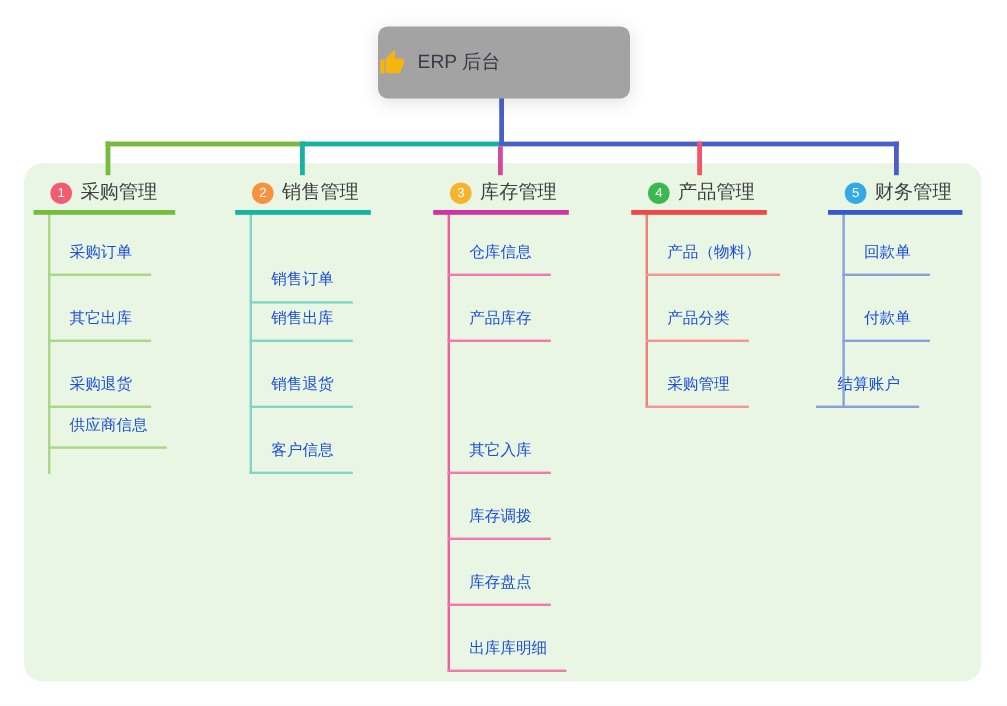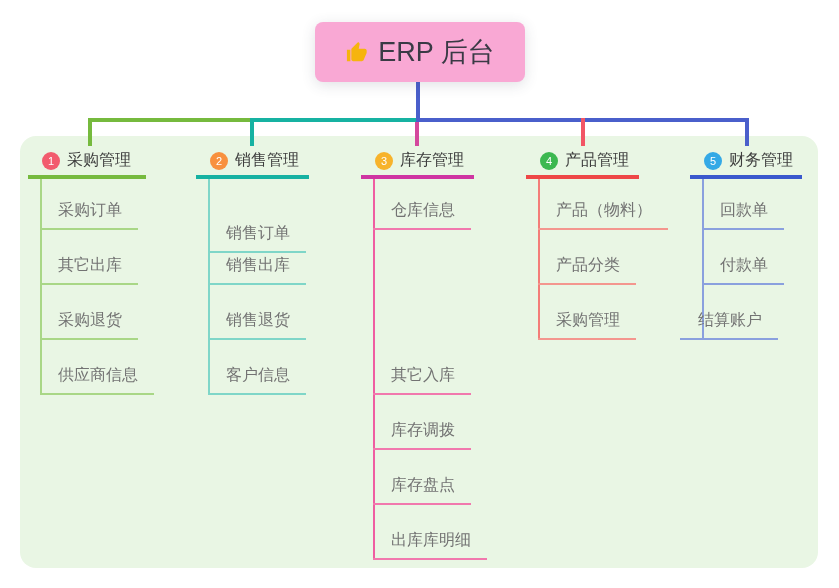--- a/index.html
+++ b/index.html
@@ -1,34 +1,34 @@
 <!DOCTYPE html>
 <html><head>
 <meta charset="utf-8">
 <style>
   html,body{margin:0;padding:0;background:#ffffff;}
   .canvas{position:relative;width:839px;height:588px;background:#ffffff;overflow:hidden;
           font-family:"Liberation Sans","DejaVu Sans",sans-serif;}
   .panel{position:absolute;left:20px;top:136px;width:798px;height:432px;
          background:#e9f6e4;border-radius:16px;}
-  .root-node{position:absolute;left:315px;top:22px;width:210px;height:60px;background:#f9a8d4;
+  .root-node{position:absolute;left:315px;top:22px;width:210px;height:60px;background:#a3a3a3;
              border-radius:8px;box-shadow:0 3px 14px rgba(60,70,90,.16);display:flex;
-             align-items:center;justify-content:center;gap:10px;font-size:27px;color:#3a3a45;z-index:3;}
+             align-items:center;gap:10px;font-size:16px;color:#3a3a45;z-index:3;}
   .root-node svg{display:block;}
   .line{position:absolute;}
   .bus{top:118px;height:4px;}
   .drop{width:4px;top:118px;height:28px;}
   .stem{left:416px;top:80px;width:4px;height:40px;}
   .branch-hd{position:absolute;top:146px;height:33px;box-sizing:border-box;
              border-bottom:4px solid transparent;display:flex;align-items:center;gap:7px;
              padding-left:14px;font-size:16px;color:#3e3e3e;z-index:2;}
   .badge{width:18px;height:18px;border-radius:50%;color:#fff;font-size:11px;line-height:18px;
          display:flex;align-items:center;justify-content:center;flex:none;}
   .trunk{position:absolute;width:2px;z-index:1;}
-  .child{position:absolute;font-size:16px;color:#737373;line-height:19px;
+  .child{position:absolute;font-size:13px;color:#1d4ed8;line-height:19px;
          padding:0 16px 9px 18px;border-bottom:2px solid transparent;white-space:nowrap;z-index:2;}
 </style>
 </head>
 <body>
 
 <div class="canvas">
 
   <div class="panel"></div>
 
   <div class="line stem" style="background: rgb(74, 95, 203);"></div>
@@ -51,21 +51,21 @@
   <div class="branch-hd" style="left: 28px; width: 118px; border-bottom-color: rgb(118, 186, 62);">
     <span class="badge" style="background: rgb(242, 92, 110);">
         <span>1</span>
       </span>
     <span>采购管理</span>
   </div>
   <div class="trunk" style="left: 40px; top: 177px; height: 218px; background: rgb(169, 215, 134);"></div>
   <div class="child" style="left: 40px; top: 200px; border-bottom-color: rgb(169, 215, 134);">采购订单</div>
   <div class="child" style="left: 40px; top: 255px; border-bottom-color: rgb(169, 215, 134);">其它出库</div>
   <div class="child" style="left: 40px; top: 310px; border-bottom-color: rgb(169, 215, 134);">采购退货</div>
-  <div class="child" style="left: 40px; top: 365px; border-bottom-color: rgb(169, 215, 134);">供应商信息</div>
+  <div class="child" style="left: 40px; top: 344px; border-bottom-color: rgb(169, 215, 134);">供应商信息</div>
 
   <div class="branch-hd" style="left: 196px; width: 113px; border-bottom-color: rgb(22, 178, 162);">
     <span class="badge" style="background: rgb(248, 145, 62);">
         <span>2</span>
       </span>
     <span>销售管理</span>
   </div>
   <div class="trunk" style="left: 208px; top: 177px; height: 218px; background: rgb(127, 214, 200);"></div>
   <div class="child" style="left: 208px; top: 200px; border-bottom-color: rgb(127, 214, 200); margin-top: 23px;">销售订单</div>
   <div class="child" style="left: 208px; top: 255px; border-bottom-color: rgb(127, 214, 200);">销售出库</div>
@@ -73,20 +73,21 @@
   <div class="child" style="left: 208px; top: 310px; border-bottom-color: rgb(127, 214, 200);">销售退货</div>
 
   <div class="branch-hd" style="left: 361px; width: 113px; border-bottom-color: rgb(207, 53, 162);">
     <span class="badge" style="background: rgb(247, 179, 43);">
         <span>3</span>
       </span>
     <span>库存管理</span>
   </div>
   <div class="trunk" style="left: 373px; top: 177px; height: 383px; background: rgb(239, 93, 161);"></div>
   <div class="child" style="left: 373px; top: 200px; border-bottom-color: rgb(241, 120, 173);">仓库信息</div>
+  <div class="child" style="left: 373px; top: 255px; border-bottom-color: rgb(241, 120, 173);">产品库存</div>
   <div class="child" style="left: 373px; top: 365px; border-bottom-color: rgb(241, 120, 173);">其它入库</div>
   <div class="child" style="left: 373px; top: 420px; border-bottom-color: rgb(241, 120, 173);">库存调拨</div>
   <div class="child" style="left: 373px; top: 475px; border-bottom-color: rgb(241, 120, 173);">库存盘点</div>
   <div class="child" style="left: 373px; top: 530px; border-bottom-color: rgb(241, 120, 173);">出库库明细</div>
 
   <div class="branch-hd" style="left: 526px; width: 113px; border-bottom-color: rgb(238, 71, 71);">
     <span class="badge" style="background: rgb(60, 184, 80);">
         <span>4</span>
       </span>
     <span>产品管理</span>

